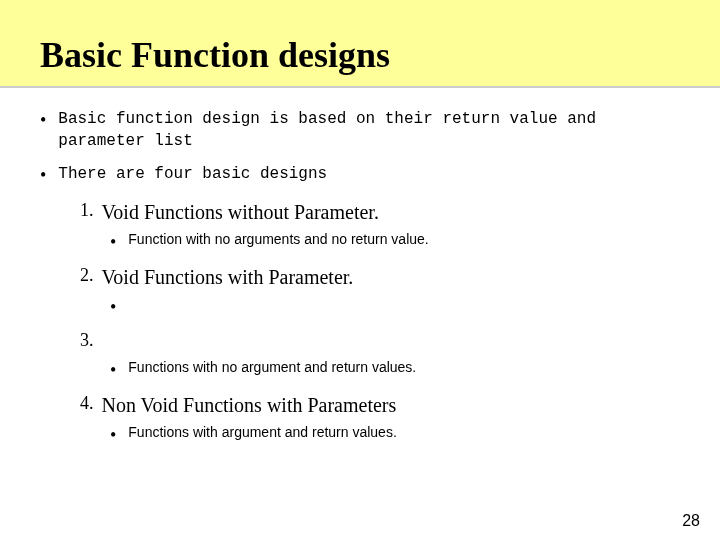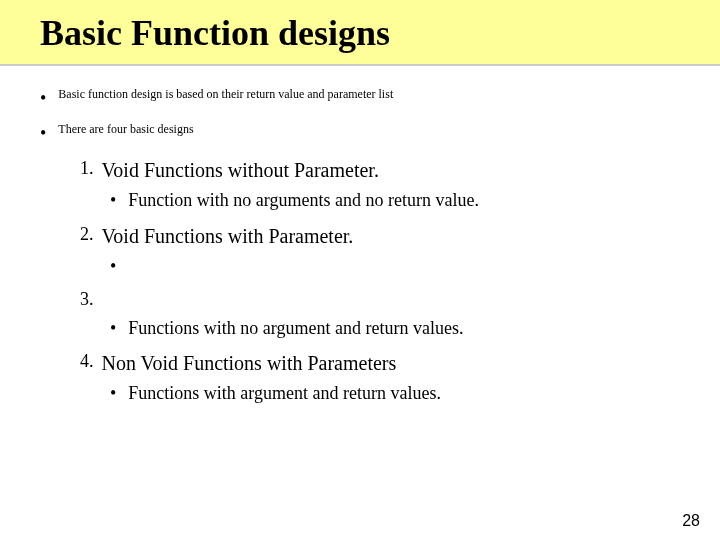--- a/index.html
+++ b/index.html
@@ -27,20 +27,21 @@
     .header {
       background: #ffff99;
       padding: 12px 40px 10px 40px;
       border-bottom: 2px solid #cccccc;
     }
 
     .header-content {
       display: flex;
       align-items: baseline;
       gap: 16px;
+      margin-top: 22px;
     }
 
     .title {
       font-size: 36px;
       font-weight: bold;
       color: #000000;
       font-family: 'Times New Roman', Times, serif;
     }
 
     .subtitle {
@@ -62,23 +63,23 @@
     }
 
     .bullet-dot {
       margin-right: 12px;
       font-size: 18px;
       line-height: 1.4;
       flex-shrink: 0;
     }
 
     .bullet-text {
-      font-size: 12px;
-      line-height: 1.4;
-      font-family: Liberation Serif, serif;
+      font-size: 16px;
+      line-height: 1.4;
+      font-family: Liberation Mono, monospace;
     }
 
     .numbered-list {
       margin-top: 8px;
       margin-left: 40px;
     }
 
     .numbered-item {
       margin-bottom: 8px;
     }
@@ -114,22 +115,22 @@
       line-height: 1.4;
     }
 
     .sub-dot {
       margin-right: 12px;
       font-size: 18px;
       flex-shrink: 0;
     }
 
     .sub-text {
-      font-size: 18px;
-      font-family: Liberation Serif, serif;
+      font-size: 14px;
+      font-family: Liberation Sans, sans-serif;
       line-height: 1.4;
       text-align: right;
     }
 
     .page-number {
       position: absolute;
       bottom: 10px;
       right: 20px;
       font-size: 16px;
       color: #000000;

